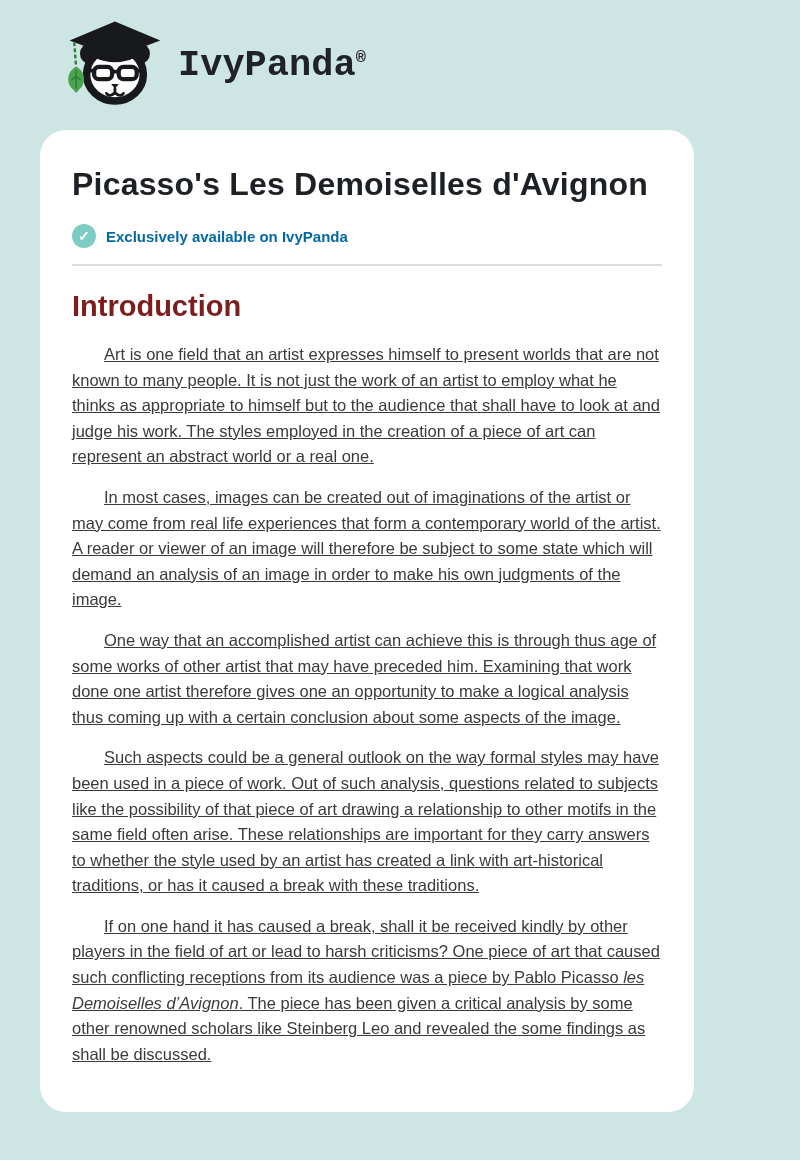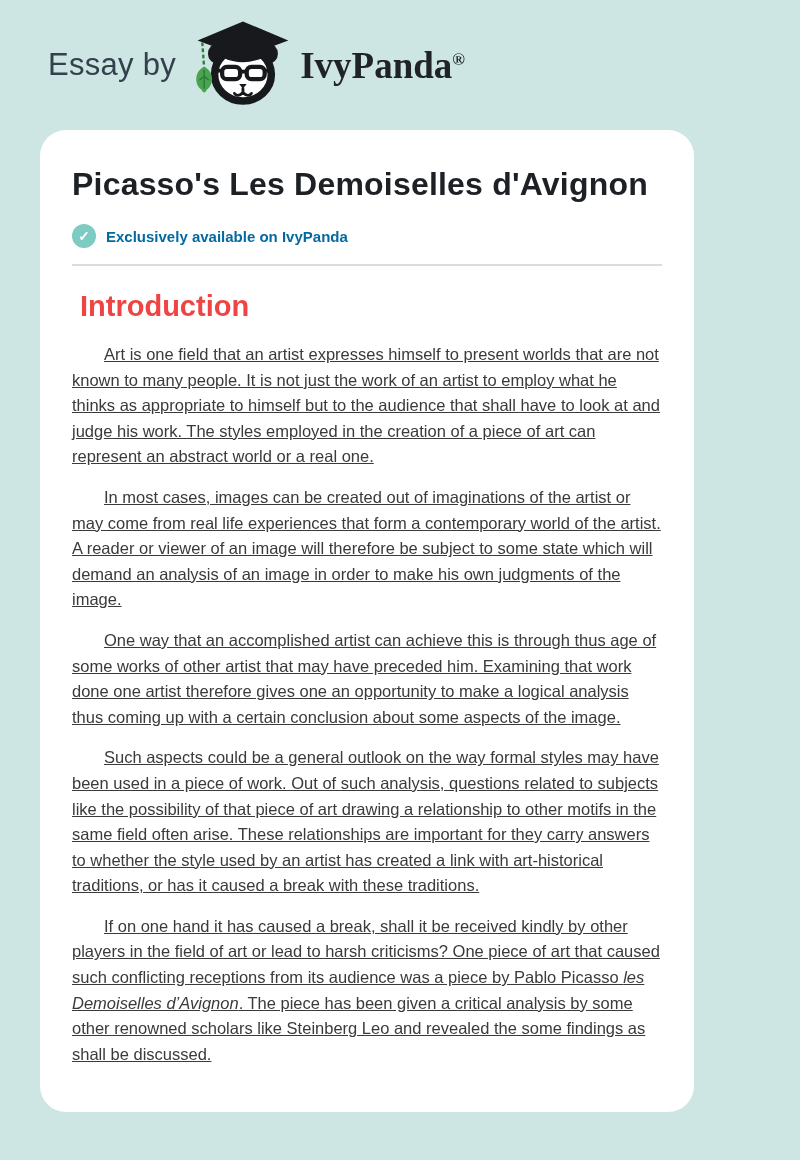--- a/index.html
+++ b/index.html
@@ -31,25 +31,25 @@
     display: flex;
     align-items: center;
     margin-left: 14px;
   }
   .panda-svg {
     width: 104px;
     height: 94px;
     display: block;
   }
   .brand {
-    font-family: Liberation Serif, serif;
+    font-family: Liberation Mono, monospace;
     font-weight: 700;
     font-size: 37px;
     color: #1f2328;
-    margin-left: 6px;
+    margin-left: 12px;
     line-height: 1;
     text-align: center;
   }
   .brand sup {
     font-size: 17px;
     vertical-align: super;
   }
 
   
   .card {
@@ -92,24 +92,24 @@
     font-size: 15px;
     font-weight: 700;
     color: #0369a1;
   }
   .divider {
     border: none;
     border-top: 2px solid #dcdcdc;
     margin: 16px 0 0 0;
   }
   .section-heading {
-    margin: 24px 0 0 8px;
+    margin: 24px 0 0 0;
     font-size: 29px;
     font-weight: 700;
-    color: #ef4444;
+    color: #7f1d1d;
   }
   .para {
     font-size: 16.5px;
     line-height: 25.6px;
     color: #3a3a3a;
     margin: 15px 0 0 0;
     text-indent: 32px;
     text-decoration: underline;
   }
   .para:first-of-type {
@@ -117,21 +117,20 @@
   }
   .para em {
     font-style: italic;
     text-align: right;
   }
 </style>
 </head>
 <body>
 
 <header class="header">
-  <span class="essay-by">Essay by</span>
   <span class="logo">
     <svg class="panda-svg" viewBox="0 0 110 96" aria-hidden="true">
 
       <circle cx="30" cy="36" r="11" fill="#17191c"></circle>
       <circle cx="82" cy="36" r="11" fill="#17191c"></circle>
 
       <ellipse cx="56" cy="58" rx="30" ry="28" fill="#ffffff" stroke="#17191c" stroke-width="8"></ellipse>
 
       <rect x="34" y="50" width="19" height="13" rx="5" fill="#ffffff" stroke="#17191c" stroke-width="4.5"></rect>
       <rect x="60" y="50" width="19" height="13" rx="5" fill="#ffffff" stroke="#17191c" stroke-width="4.5"></rect>

